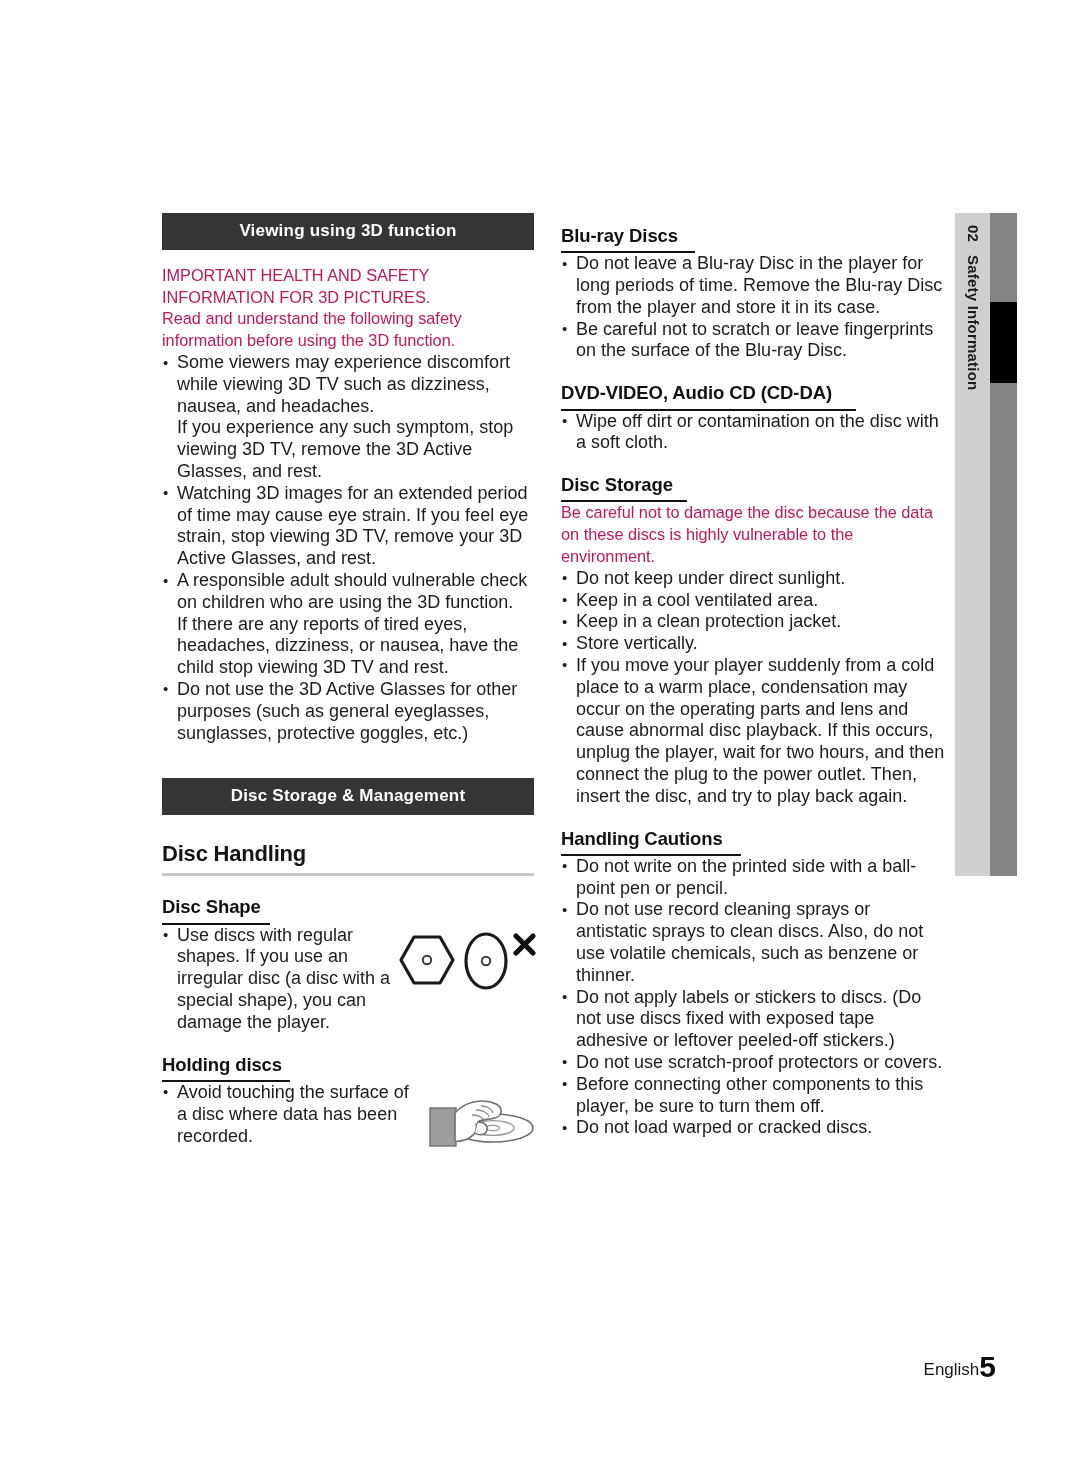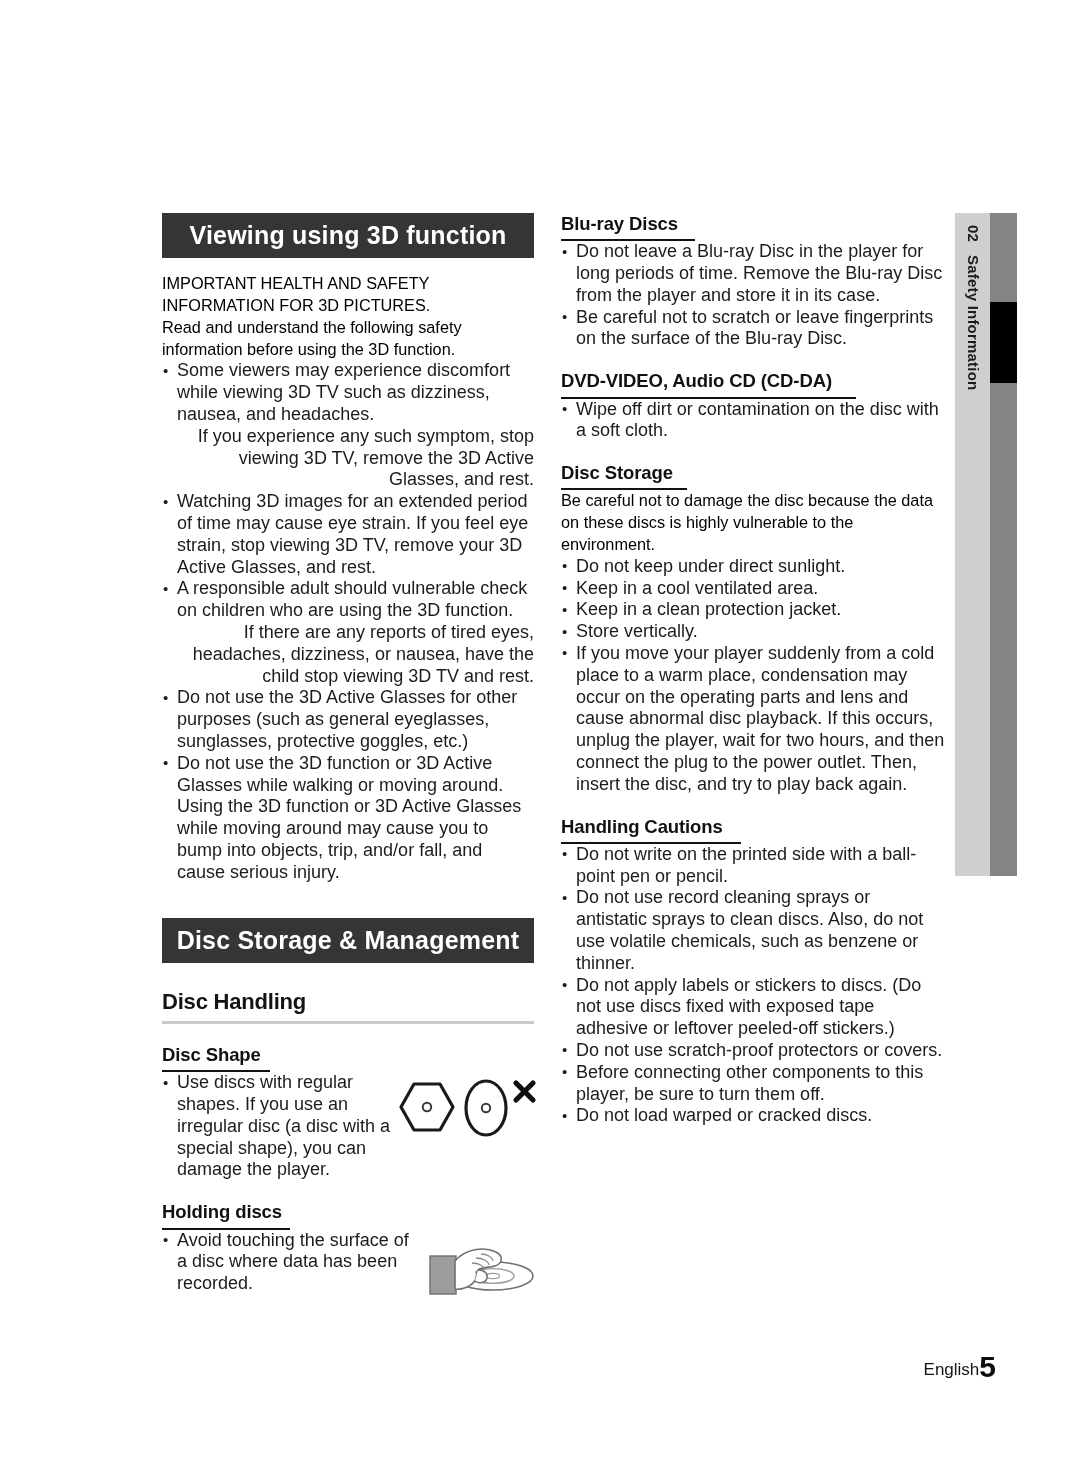--- a/index.html
+++ b/index.html
@@ -24,29 +24,29 @@
   
   .col-left {
     position: absolute;
     left: 162px;
     top: 213px;
     width: 372px;
   }
   .col-right {
     position: absolute;
     left: 561px;
-    top: 213px;
+    top: 225px;
     width: 385px;
   }
 
   
   .banner {
     background: #353535;
     color: #ffffff;
-    font-size: 25px;
+    font-size: 17px;
     font-weight: bold;
     text-align: center;
     padding: 9px 6px 10px 6px;
     letter-spacing: 0.2px;
     line-height: 1.05;
   }
 
   
   .h1 {
     font-size: 22px;
@@ -80,21 +80,21 @@
     height: 2px;
     background: #121212;
     width: 0;
   }
 
   
   .para {
     font-size: 16.3px;
     line-height: 21.8px;
     margin: 0;
-    color: #000000;
+    color: #be185d;
   }
   .para + .para { margin-top: 0; }
 
   ul.bullets {
     list-style: none;
     margin: 0;
     padding: 0;
   }
   ul.bullets > li {
     position: relative;
@@ -106,21 +106,20 @@
   ul.bullets > li::before {
     content: "\2022";
     position: absolute;
     left: 1px;
     top: -0.5px;
     font-size: 15px;
     color: #1c1c1c;
   }
   li .cont {
     display: block;
-    text-align: right;
   }
 
   
   .fig-row {
     position: relative;
   }
   .fig-shapes {
     position: absolute;
     right: -6px;
     top: 6px;
@@ -241,23 +240,20 @@
       </li>
       <li>
         <span>Watching 3D images for an extended period of time may cause eye strain. If you feel eye strain, stop viewing 3D TV, remove your 3D Active Glasses, and rest.</span>
       </li>
       <li>
         <span>A responsible adult should vulnerable check on children who are using the 3D function.</span>
         <span class="cont">If there are any reports of tired eyes, headaches, dizziness, or nausea, have the child stop viewing 3D TV and rest.</span>
       </li>
       <li>
         <span>Do not use the 3D Active Glasses for other purposes (such as general eyeglasses, sunglasses, protective goggles, etc.)</span>
-      </li>
-      <li>
-        <span>Do not use the 3D function or 3D Active Glasses while walking or moving around. Using the 3D function or 3D Active Glasses while moving around may cause you to bump into objects, trip, and/or fall, and cause serious injury.</span>
       </li>
     </ul>
 
     <div style="height:34px"></div>
 
     <div class="banner">Disc Storage &amp; Management</div>
 
     <div class="h1">Disc Handling</div>
     <div class="h1-rule"></div>
 

